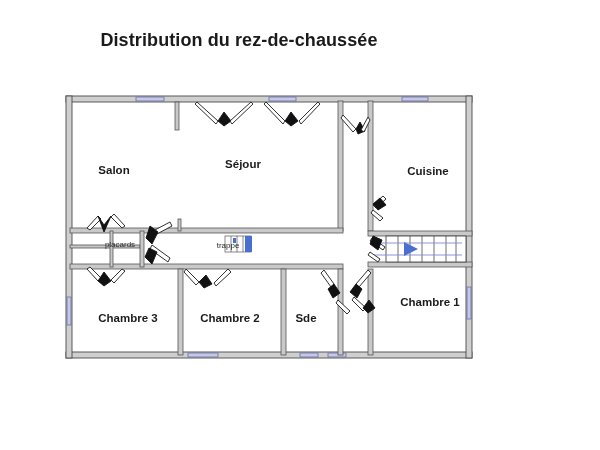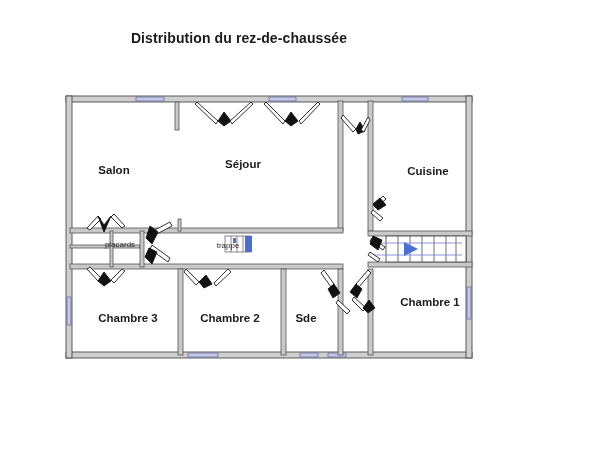--- a/index.html
+++ b/index.html
@@ -13,21 +13,21 @@
     position: relative;
     font-family: "Liberation Sans", sans-serif;
     overflow: hidden;
   }
   #plan-title {
     position: absolute;
     left: 0;
     top: 30px;
     width: 478px;
     text-align: center;
-    font-size: 14px;
+    font-size: 18px;
     font-weight: bold;
     color: #1a1a1a;
     letter-spacing: 0.1px;
   }
   #floorplan-canvas {
     position: absolute;
     left: 0;
     top: 0;
   }
   .room-label {

